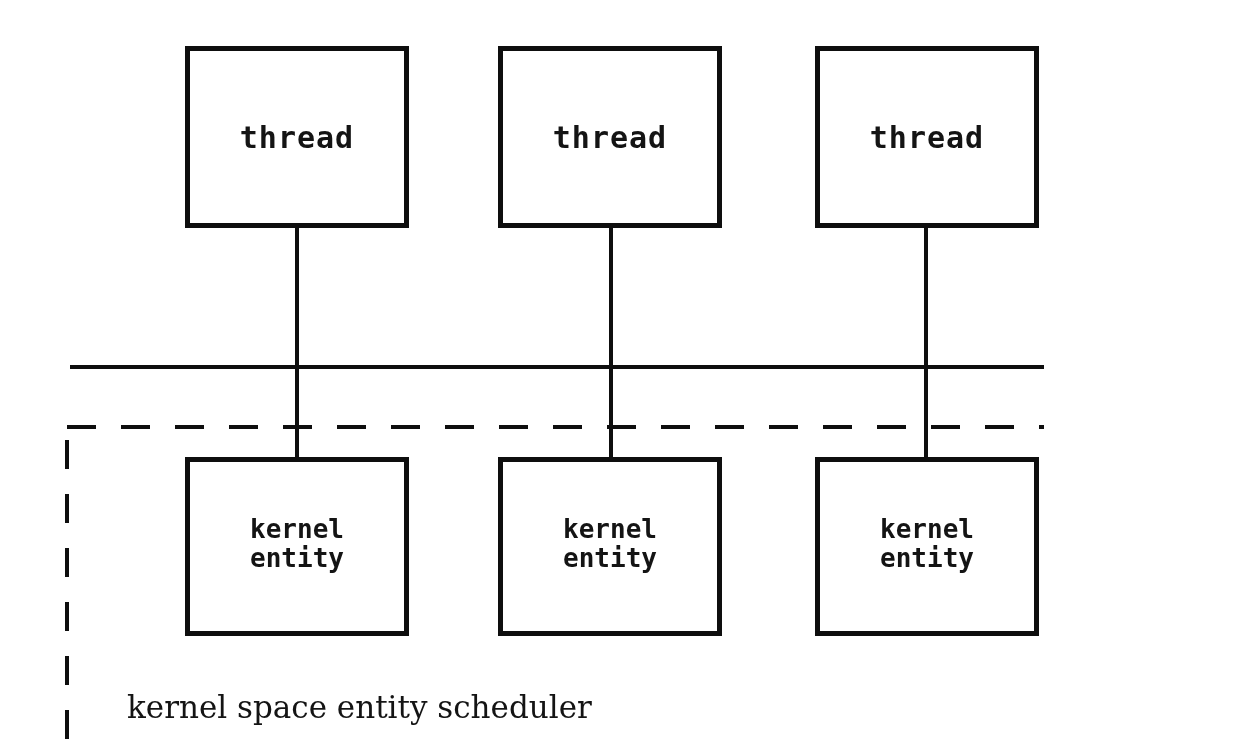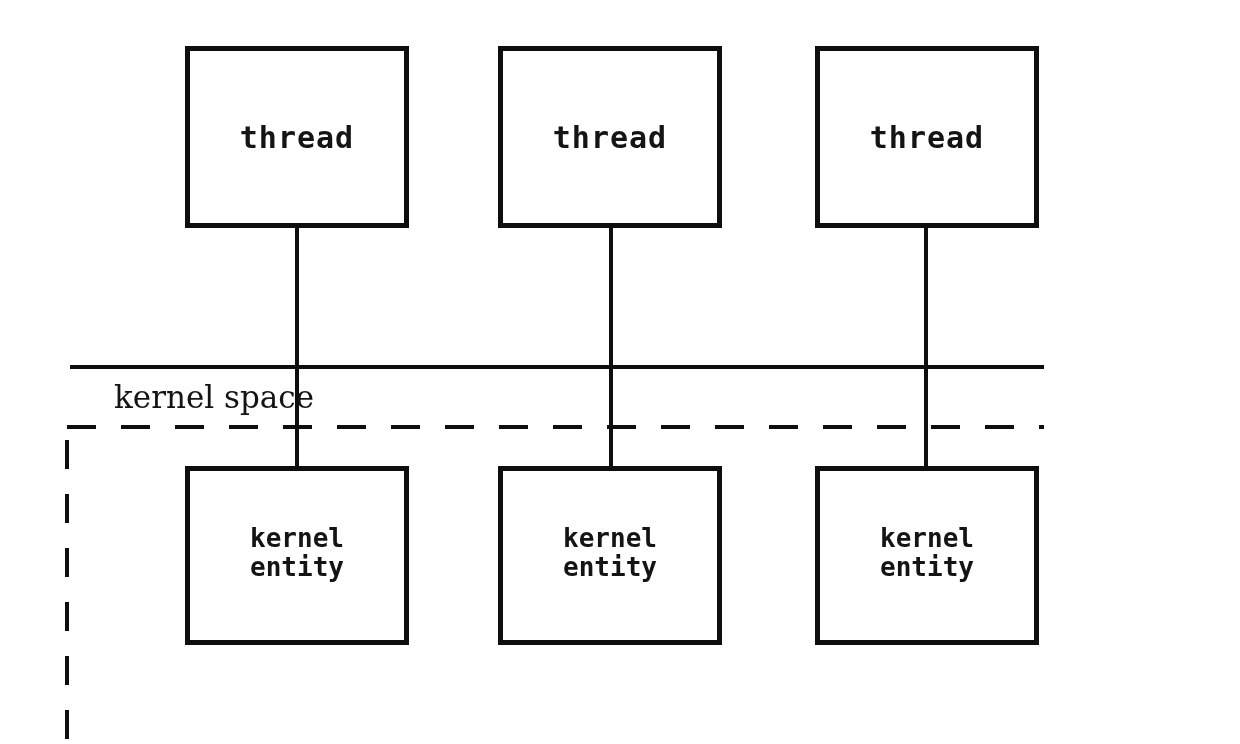--- a/index.html
+++ b/index.html
@@ -33,21 +33,21 @@
     align-items: center;
     justify-content: center;
     z-index: 2;
   }
   .thread-box {
     top: 12px;
     width: 224px;
     height: 182px;
   }
   .kernel-box {
-    top: 432px;
+    top: 423px;
     width: 224px;
     height: 179px;
   }
   .box-1 { left: 185px; }
   .box-2 { left: 498px; }
   .box-3 { left: 815px; }
   .mono-label {
     font-family: "DejaVu Sans Mono", monospace;
     font-weight: bold;
     color: #141414;
@@ -159,16 +159,16 @@
   </div>
   <div class="node-box kernel-box box-2">
     <span class="mono-label kernel-label">kernel
 entity</span>
   </div>
   <div class="node-box kernel-box box-3">
     <span class="mono-label kernel-label">kernel
 entity</span>
   </div>
 
-  <div class="space-label kernel-space-label">kernel space</div>
+  <div class="space-label scheduler-label">kernel space entity scheduler</div>
 
 
 </div>
 
 </body></html>

